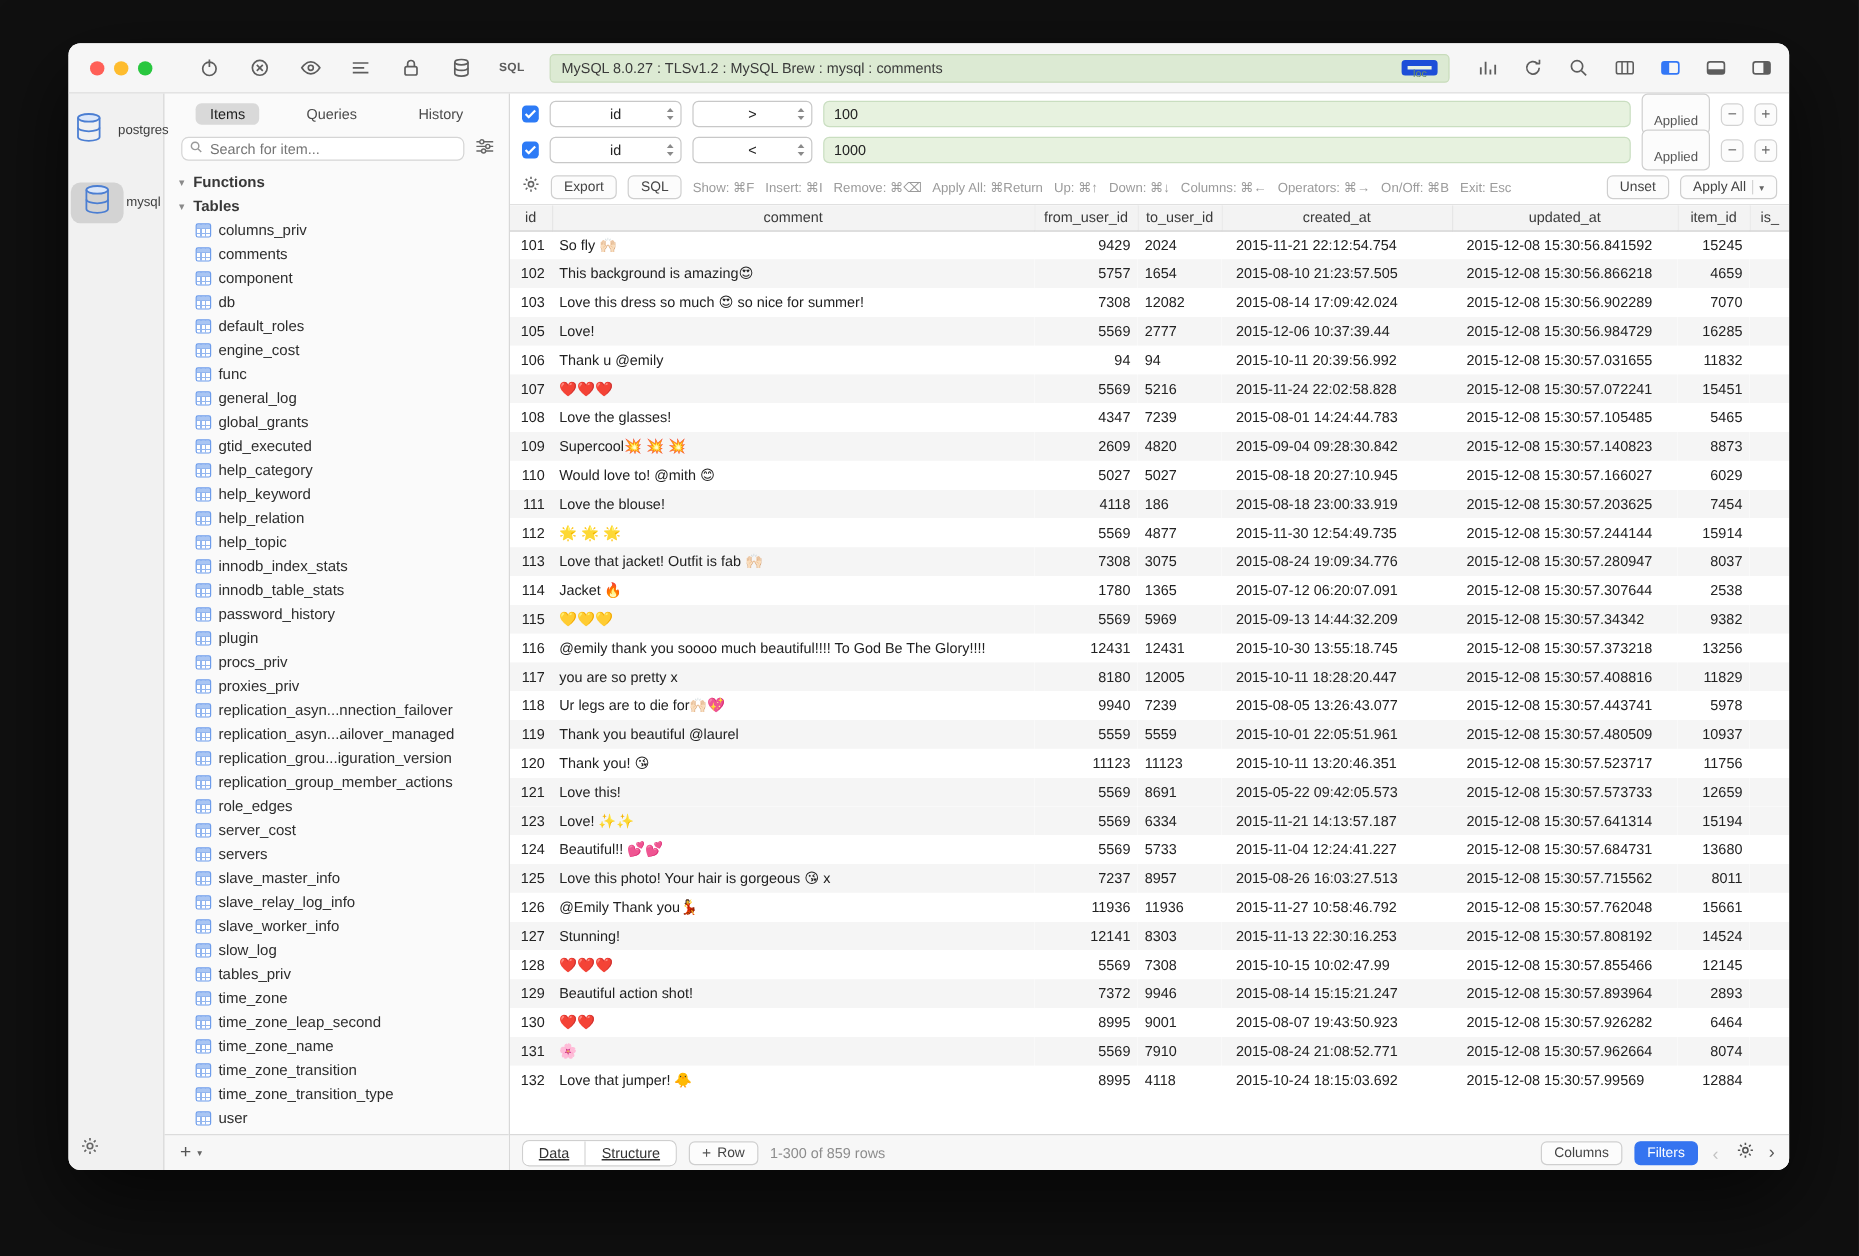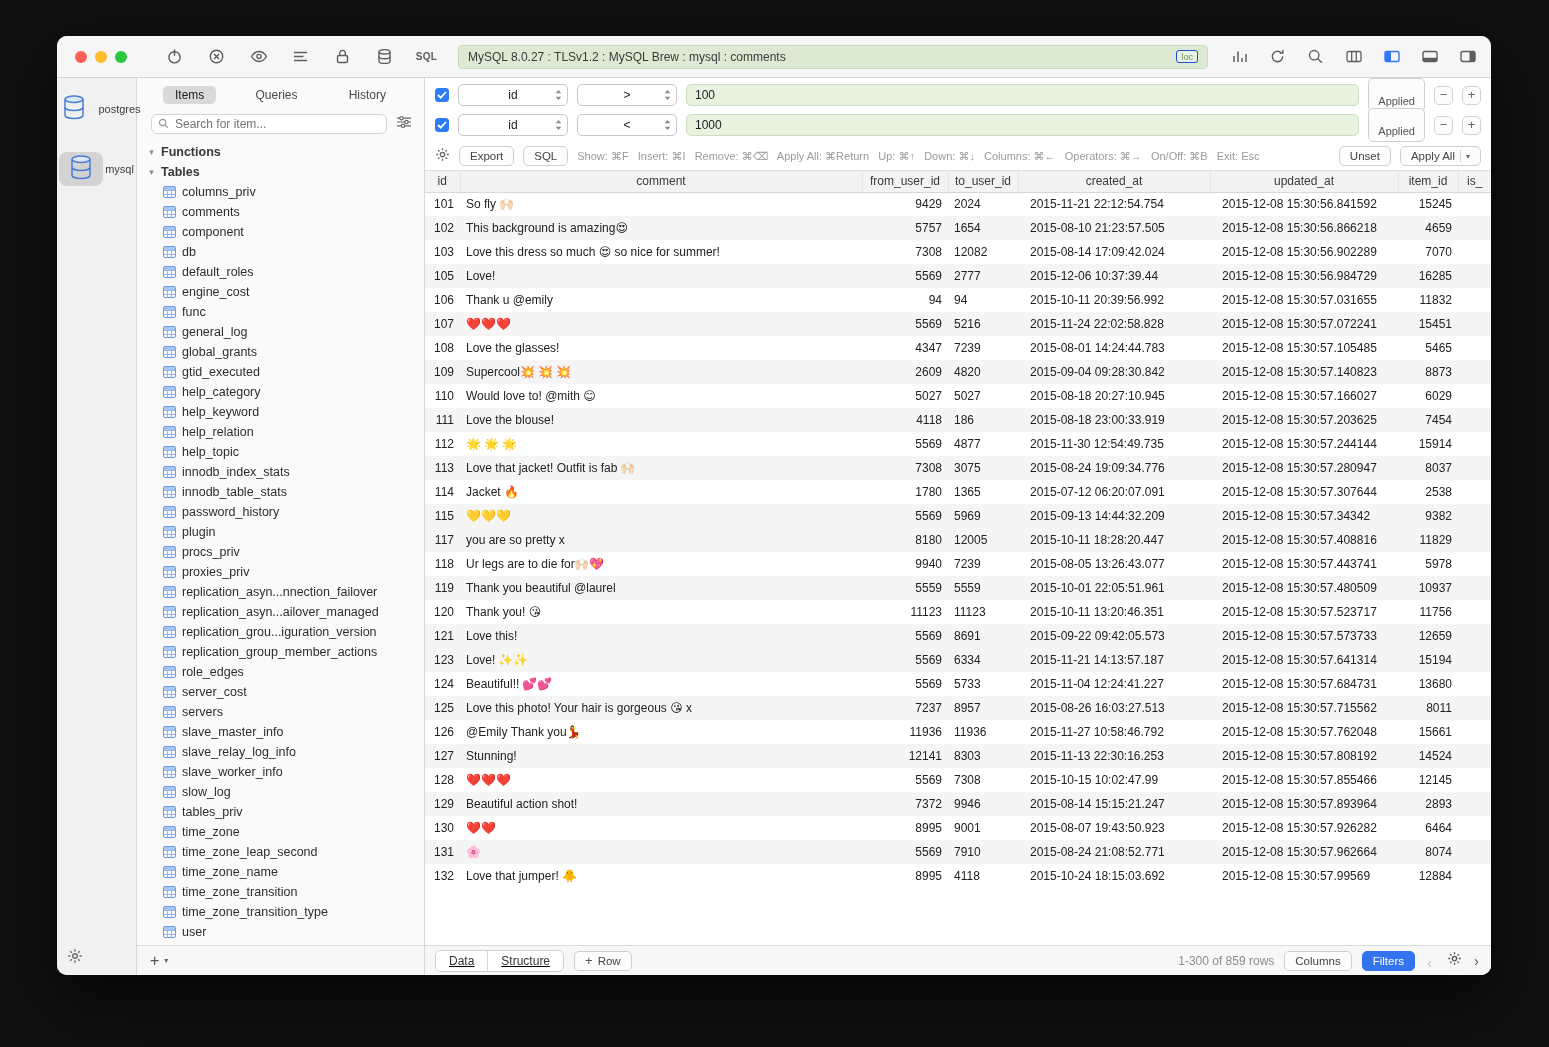--- a/index.html
+++ b/index.html
@@ -12,21 +12,21 @@
     display:flex;align-items:center;padding:0 14px 0 18px;}
   .traffic{display:flex;gap:8px;}
   .light{width:12px;height:12px;border-radius:50%;}
   .light.red{background:#ff5f57}.light.yellow{background:#febc2e}.light.green{background:#29c73f}
   .tb-left{display:flex;align-items:center;gap:23px;margin-left:38px;}
   .tb-right{display:flex;align-items:center;gap:19px;margin-left:22px;}
   .tbi{width:19px;height:19px;display:flex;align-items:center;justify-content:center;}
   .sql-label{font-size:10px;font-weight:700;color:#5c5c5c;letter-spacing:.3px;}
   .title-box{flex:1;min-width:0;margin-left:22px;height:24px;background:#dcead3;border:1px solid #c8dcbb;
     border-radius:4px;display:flex;align-items:center;padding:0 9px;font-size:12px;color:#3a3a3a;white-space:nowrap;overflow:hidden;}
-  .loc-badge{margin-left:auto;font-size:9px;color:#6f9164;border:1px solid #1d4ed8;border-radius:3px;
+  .loc-badge{margin-left:auto;font-size:9px;color:#6f9164;border:5px solid #1d4ed8;border-radius:3px;
     padding:0 4px;height:13px;line-height:12px;background:#e9f2e2;}
   
   .content{flex:1;display:flex;min-height:0;}
   
   .rail{width:80px;flex:0 0 80px;background:#f1f1f1;border-right:1px solid #d8d8d8;
     display:flex;flex-direction:column;align-items:center;padding-top:14px;position:relative;}
   .conn{display:flex;flex-direction:row;align-items:center;gap:2px;margin-bottom:26px;}
   .conn-iconwrap{width:44px;height:34px;border-radius:8px;display:flex;align-items:center;justify-content:center;}
   .conn.selected .conn-iconwrap{background:#d3d3d3;}
   .conn-label{font-size:11px;color:#3c3c3c;}
@@ -84,21 +84,21 @@
   th.c0{width:35px;} th.c1{width:402px;} th.c2{width:86px;} th.c3{width:70px;}
   th.c4{width:192px;} th.c5{width:188px;} th.c6{width:60px;}
   td.c0,td.c2,td.c6{text-align:right;}
   td.c4,td.c5{padding-left:12px;}
   
   .statusbar{height:30px;flex:0 0 30px;border-top:1px solid #d9d9d9;background:#f7f7f7;
     display:flex;align-items:center;gap:10px;padding:0 10px;}
   .seg{display:flex;border:1px solid #cfcfcf;border-radius:6px;overflow:hidden;background:#fff;flex:0 0 auto;text-decoration:underline;}
   .seg .segbtn{height:20px;border:none;background:#fff;font-size:12px;color:#333;padding:0 13px;}
   .seg .segbtn + .segbtn{border-left:1px solid #d6d6d6;}
-  .sb-center{flex:1;text-align:right;font-size:12px;color:#8c8c8c;min-width:0;}
+  .sb-center{flex:1;text-align:left;font-size:12px;color:#8c8c8c;min-width:0;}
   .pgchev{font-size:15px;line-height:1;padding:0 2px;}
   .pgchev.light{color:#c2c2c2;} .pgchev.dark{color:#555;}
 </style>
 </head>
 <body>
 
 <div class="window">
 
   <div class="titlebar">
     <div class="traffic">
@@ -684,20 +684,30 @@
               <tr class="alt">
                 <td class="c0">115</td>
                 <td class="c1">💛💛💛</td>
                 <td class="c2">5569</td>
                 <td class="c3">5969</td>
                 <td class="c4">2015-09-13 14:44:32.209</td>
                 <td class="c5">2015-12-08 15:30:57.34342</td>
                 <td class="c6">9382</td>
                 <td class="c7"></td>
               </tr>
+              <tr>
+                <td class="c0">116</td>
+                <td class="c1">@emily thank you soooo much beautiful!!!! To God Be The Glory!!!!</td>
+                <td class="c2">12431</td>
+                <td class="c3">12431</td>
+                <td class="c4">2015-10-30 13:55:18.745</td>
+                <td class="c5">2015-12-08 15:30:57.373218</td>
+                <td class="c6">13256</td>
+                <td class="c7"></td>
+              </tr>
               <tr class="alt">
                 <td class="c0">117</td>
                 <td class="c1">you are so pretty x</td>
                 <td class="c2">8180</td>
                 <td class="c3">12005</td>
                 <td class="c4">2015-10-11 18:28:20.447</td>
                 <td class="c5">2015-12-08 15:30:57.408816</td>
                 <td class="c6">11829</td>
                 <td class="c7"></td>
               </tr>
@@ -729,21 +739,21 @@
                 <td class="c4">2015-10-11 13:20:46.351</td>
                 <td class="c5">2015-12-08 15:30:57.523717</td>
                 <td class="c6">11756</td>
                 <td class="c7"></td>
               </tr>
               <tr class="alt">
                 <td class="c0">121</td>
                 <td class="c1">Love this!</td>
                 <td class="c2">5569</td>
                 <td class="c3">8691</td>
-                <td class="c4">2015-09-22 09:42:05.573</td>
+                <td class="c4">2015-05-22 09:42:05.573</td>
                 <td class="c5">2015-12-08 15:30:57.573733</td>
                 <td class="c6">12659</td>
                 <td class="c7"></td>
               </tr>
               <tr class="alt">
                 <td class="c0">123</td>
                 <td class="c1">Love! ✨✨</td>
                 <td class="c2">5569</td>
                 <td class="c3">6334</td>
                 <td class="c4">2015-11-21 14:13:57.187</td>

